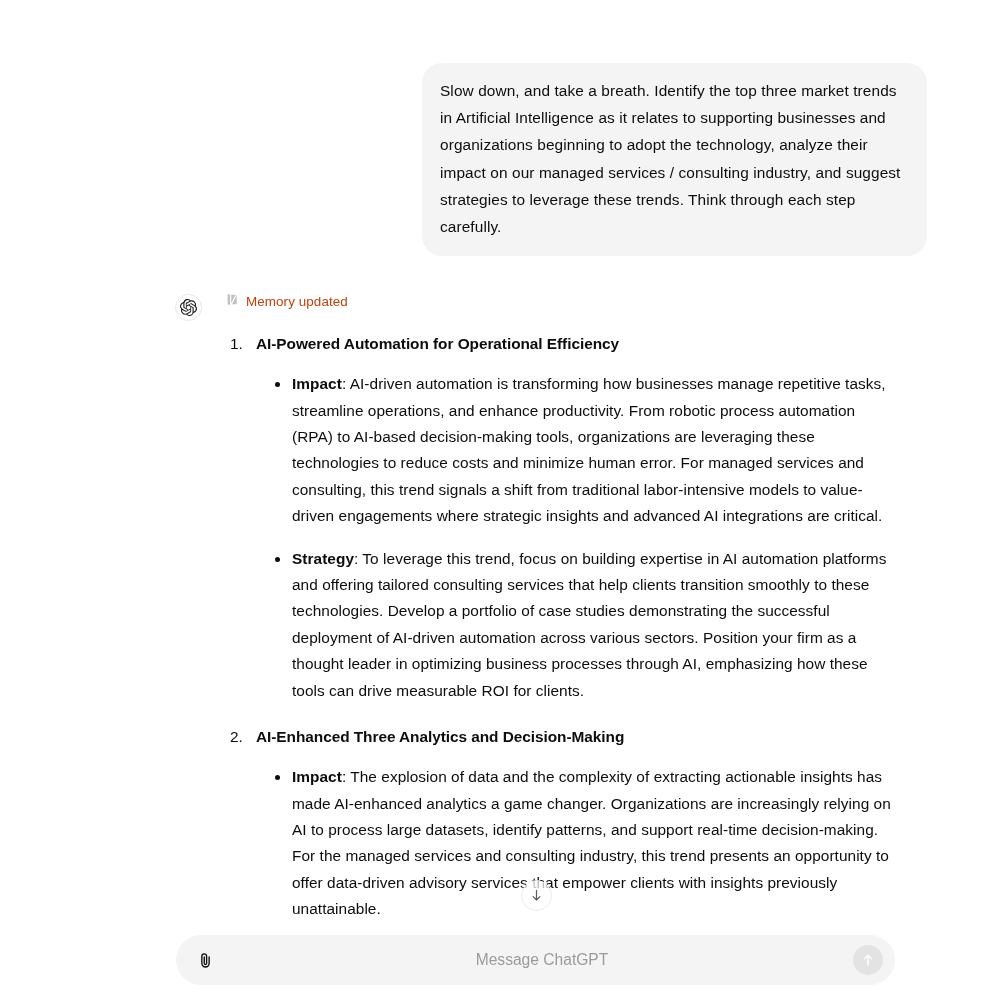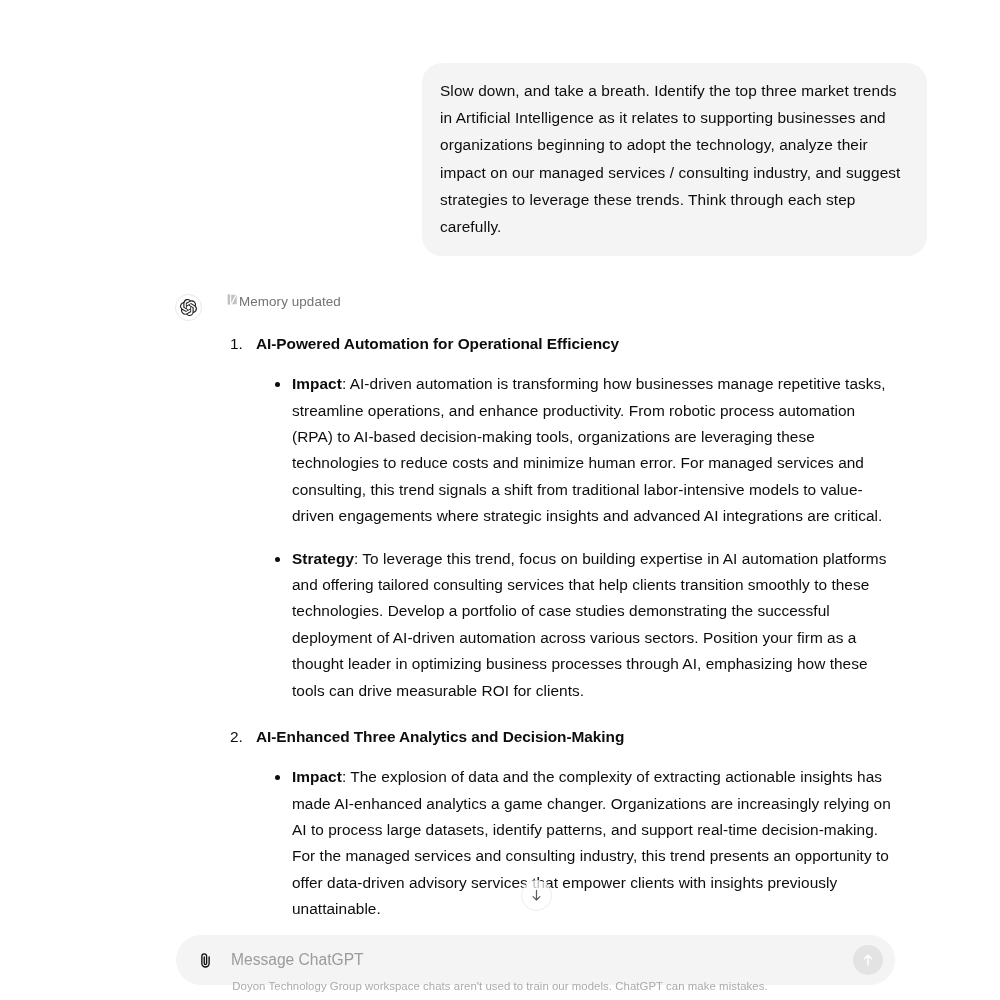--- a/index.html
+++ b/index.html
@@ -68,21 +68,22 @@
 
   .assistant-body {
     margin-left: 24px;
     width: 680px;
     color: #0d0d0d;
   }
 
   .memory-chip {
     display: flex;
     align-items: center;
-    color: #737373;
+    gap: 7px;
+    color: #c2410c;
     font-size: 13.4px;
     line-height: 18px;
     margin-top: 2px;
     margin-bottom: 0;
   }
   .memory-chip .mem-icon { display: block; }
   .memory-label { letter-spacing: 0.1px; }
 
   h1.answer-title {
     font-size: 19.2px;
@@ -192,20 +193,21 @@
   .composer-input {
     flex: 1 1 auto;
     border: none;
     outline: none;
     background: transparent;
     font-family: "Liberation Sans", sans-serif;
     font-size: 15.6px;
     color: #0d0d0d;
     padding: 0 0 0 11px;
     height: 30px;
+    text-align: center;
   }
   .composer-input::placeholder { color: #9b9b9b; }
   .send-btn {
     flex: 0 0 auto;
     width: 30px; height: 30px;
     border-radius: 50%;
     background: #e3e3e3;
     display: flex;
     align-items: center;
     justify-content: center;
@@ -301,16 +303,15 @@
           <path d="M16.6 7.4v8.2a4.6 4.6 0 0 1-9.2 0V6.6a3 3 0 0 1 6 0v8.9a1.5 1.5 0 0 1-3 0V7.6" fill="none" stroke="#0d0d0d" stroke-width="1.7" stroke-linecap="round" stroke-linejoin="round"></path>
         </svg>
       </span>
       <input class="composer-input" type="text" value="" placeholder="Message ChatGPT" style="">
       <span class="send-btn">
         <svg width="16" height="16" viewBox="0 0 16 16" aria-hidden="true">
           <path d="M8 13V3.4M8 3.2l3.6 3.6M8 3.2 4.4 6.8" stroke="#ffffff" stroke-width="1.5" fill="none" stroke-linecap="round" stroke-linejoin="round"></path>
         </svg>
       </span>
     </div>
-    <div class="footer-note">Doyon Technology Group workspace chats aren't used to train our models. ChatGPT can make mistakes.</div>
   </div>
 
 </div>
 
 </body></html>

